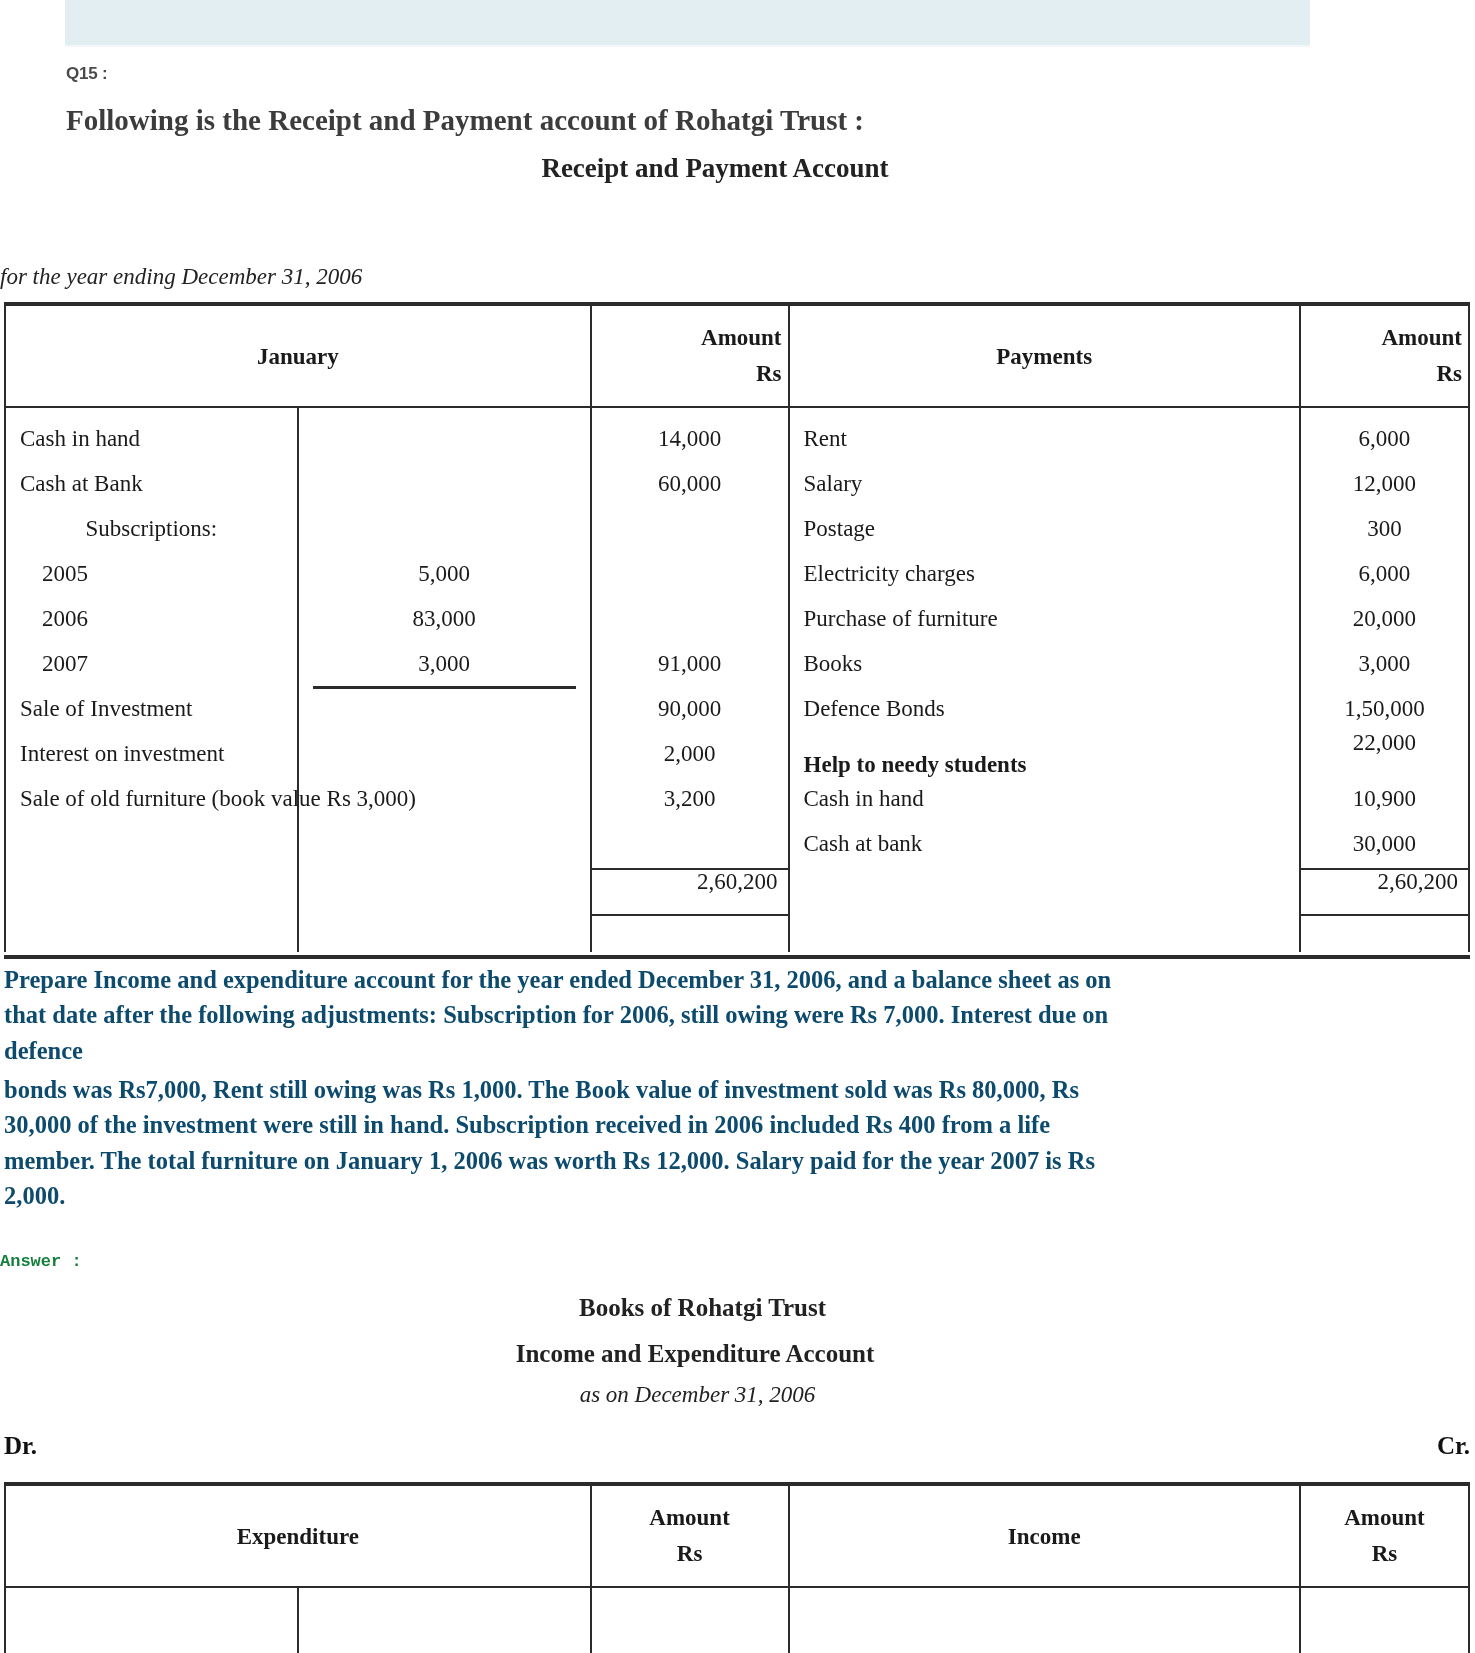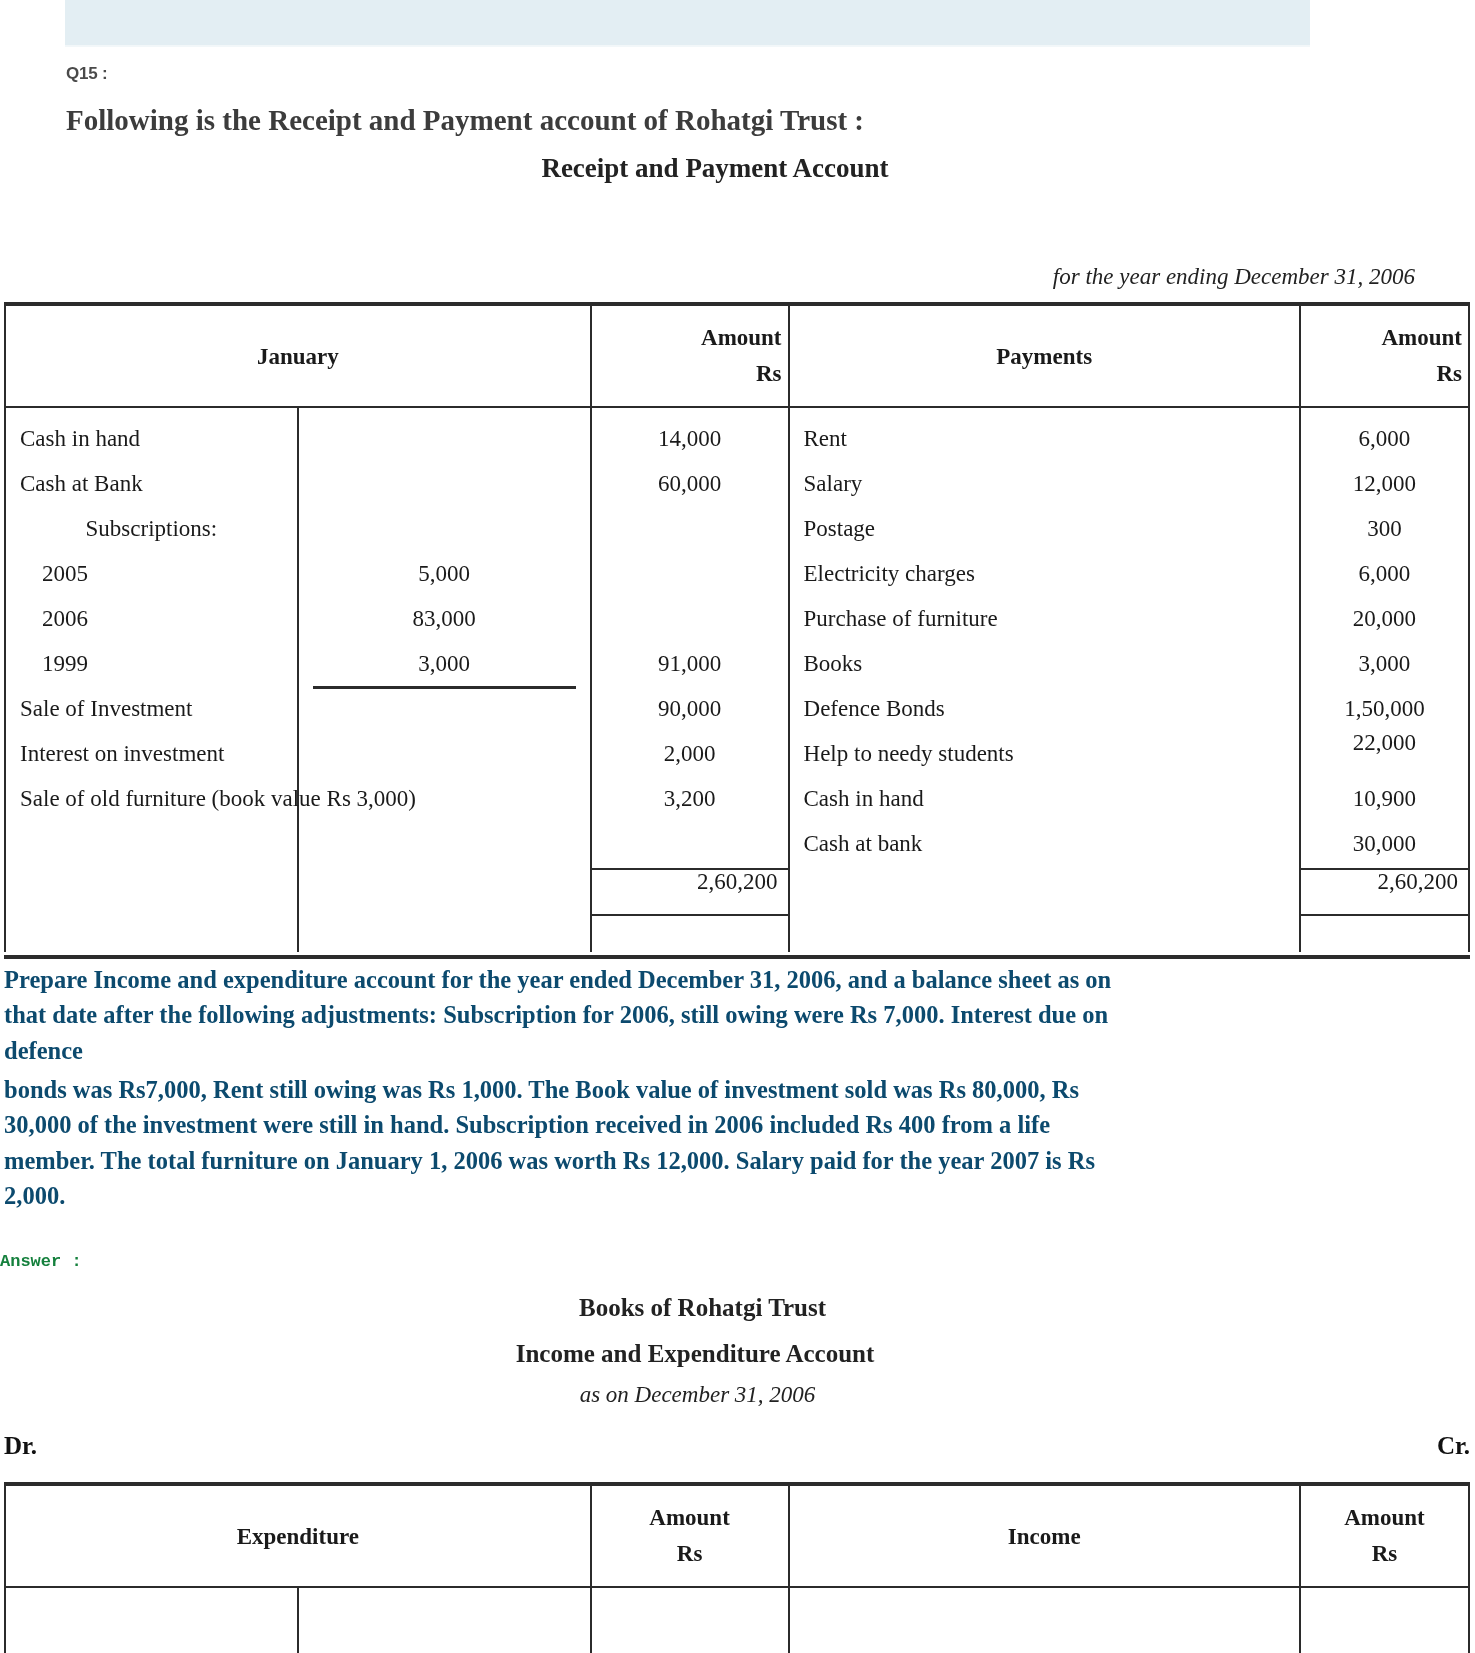--- a/index.html
+++ b/index.html
@@ -56,21 +56,21 @@
     text-align: center;
     font-size: 27px;
     font-weight: bold;
     color: #222;
   }
   .acct-period {
     position: absolute;
     top: 264px;
     left: 0;
     width: 1415px;
-    text-align: right;
+    text-align: left;
     font-size: 23px;
     font-style: italic;
     color: #222;
   }
 
   
   table.ledger {
     position: absolute;
     border-collapse: collapse;
     table-layout: fixed;
@@ -232,21 +232,21 @@
       <span class="l2">Rs</span>
     </td>
   </tr>
   <tr>
     <td class="c-desc cellbox" id="rp-desc">
           <div class="line" style="top: 8px;">Cash in hand</div>
           <div class="line" style="top: 53px;">Cash at Bank</div>
           <div class="line" style="top: 98px; text-align: center;">Subscriptions:</div>
           <div class="line indent" style="top: 143px;">2005</div>
           <div class="line indent" style="top: 188px;">2006</div>
-          <div class="line indent" style="top: 233px;">1999</div>
+          <div class="line indent" style="top: 233px;">2007</div>
           <div class="line" style="top: 278px;">Sale of Investment</div>
           <div class="line" style="top: 323px;">Interest on investment</div>
           <div class="line" style="top: 368px;">Sale of old furniture (book value Rs 3,000)</div>
         </td>
     <td class="c-sub cellbox" id="rp-sub">
           <div class="line ralign" style="top: 143px;">5,000</div>
           <div class="line ralign" style="top: 188px;">83,000</div>
           <div class="line ralign ruled" style="top: 233px;">3,000</div>
         </td>
     <td class="c-amt cellbox" id="rp-amt">
@@ -258,21 +258,21 @@
           <div class="line ralign" style="top: 368px;">3,200</div>
         </td>
     <td class="c-desc2 cellbox" id="rp-pdesc">
           <div class="line" style="top: 8px;">Rent</div>
           <div class="line" style="top: 53px;">Salary</div>
           <div class="line" style="top: 98px;">Postage</div>
           <div class="line" style="top: 143px;">Electricity charges</div>
           <div class="line" style="top: 188px;">Purchase of furniture</div>
           <div class="line" style="top: 233px;">Books</div>
           <div class="line" style="top: 278px;">Defence Bonds</div>
-          <div class="line" style="top: 323px;">Help to needy students</div>
+          <div class="line" style="top: 334px; font-weight: bold;">Help to needy students</div>
           <div class="line" style="top: 368px;">Cash in hand</div>
           <div class="line" style="top: 413px;">Cash at bank</div>
         </td>
     <td class="c-amt2 cellbox" id="rp-pamt">
           <div class="line ralign" style="top: 8px;">6,000</div>
           <div class="line ralign" style="top: 53px;">12,000</div>
           <div class="line ralign" style="top: 98px;">300</div>
           <div class="line ralign" style="top: 143px;">6,000</div>
           <div class="line ralign" style="top: 188px;">20,000</div>
           <div class="line ralign" style="top: 233px;">3,000</div>

